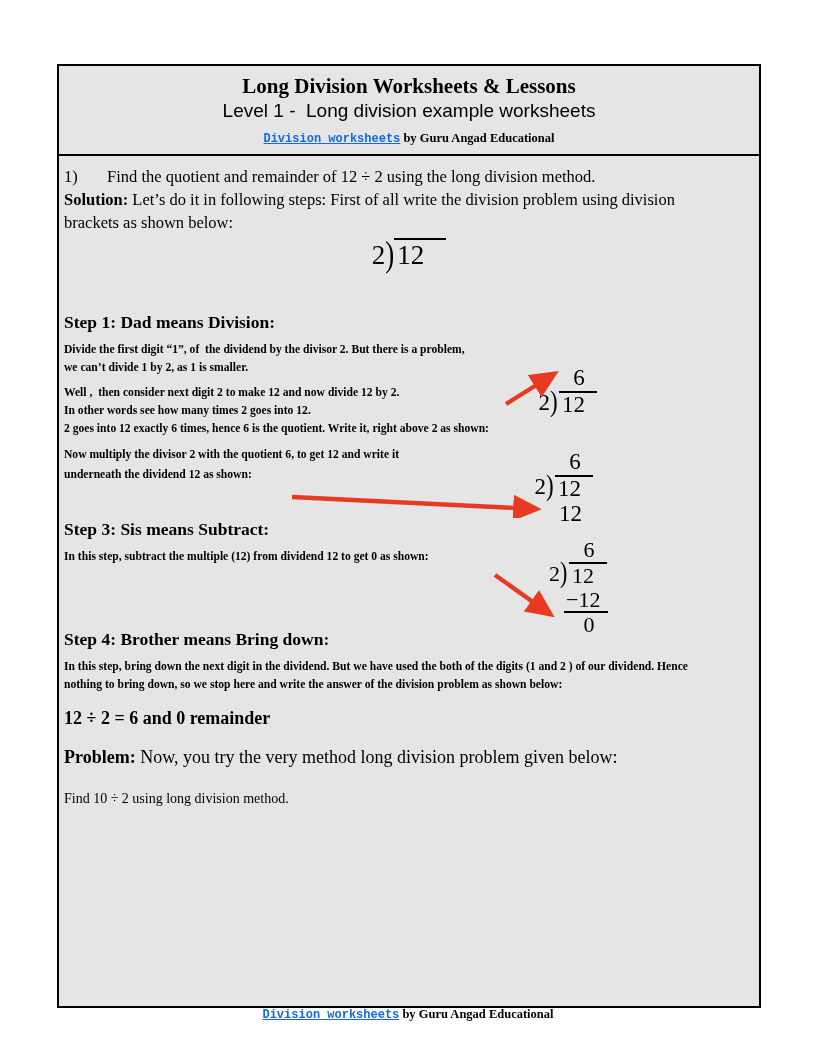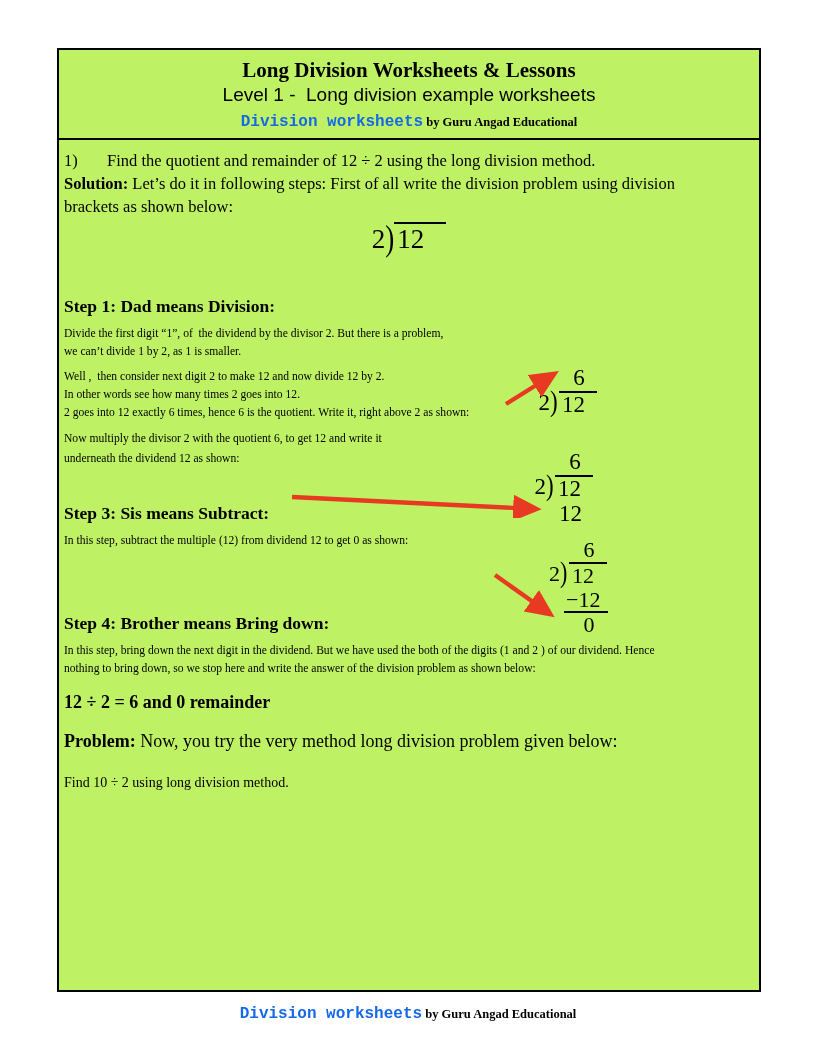--- a/index.html
+++ b/index.html
@@ -1,38 +1,38 @@
 <!DOCTYPE html>
 <html><head>
 <meta charset="utf-8">
 <style>
   html,body{margin:0;padding:0;background:#fff;}
   .page{position:relative;width:816px;height:1056px;background:#ffffff;overflow:hidden;
         font-family:"Liberation Serif",serif;color:#000;}
-  .sheet{position:absolute;left:57px;top:48px;width:704px;height:944px;
-         border:2px solid #000;box-sizing:border-box;background:#bef264;}
+  .sheet{position:absolute;left:57px;top:64px;width:704px;height:944px;
+         border:2px solid #000;box-sizing:border-box;background:#e5e5e5;}
   
   .hdr{box-sizing:border-box;height:90px;border-bottom:2px solid #000;text-align:center;padding-top:7px;}
   .title{font-size:21px;font-weight:bold;line-height:26px;}
   .subtitle{font-family:"Liberation Sans",sans-serif;font-size:19px;line-height:24px;white-space:pre;}
   .linkline{margin-top:8px;font-size:12.5px;line-height:15px;}
   a.wlink{font-family:"Liberation Mono",monospace;font-weight:bold;color:#1569e8;
-          cursor:pointer;font-size:16px;}
+          text-decoration:underline;cursor:pointer;font-size:12px;}
   .byline{font-weight:bold;font-size:12.5px;}
   
   .content{padding:0 5px 0 5px;}
   .body-text{font-size:16.5px;line-height:23px;}
   .q-line{margin-top:9px;font-size:16.5px;line-height:23px;display:flex;}
   .q-num{display:inline-block;width:43px;flex:none;}
   .sol{}
   .pre{white-space:pre;}
   .intro-wrap{margin-top:4px;text-align:center;}
   .stephead{margin-top:39px;font-size:17.5px;font-weight:bold;line-height:24px;}
   .mt18{margin-top:18px;} .mt33{margin-top:33px;} .mt61{margin-top:61px;}
-  .fp{margin-top:7px;font-size:11.6px;font-weight:normal;line-height:18px;white-space:pre;}
+  .fp{margin-top:7px;font-size:11.6px;font-weight:bold;line-height:18px;white-space:pre;}
   .fp.lh-tall{line-height:19.5px;}
   .answer{margin-top:12px;text-align:left;font-size:18px;font-weight:bold;line-height:25px;}
   .prob{margin-top:14px;font-size:18px;line-height:25px;}
   .find{margin-top:16px;font-size:14px;line-height:25px;}
   
   .ldv{position:absolute;font-family:"Liberation Serif",serif;color:#000;line-height:1.08;}
   .ldv .lq{margin-left:24px;width:38px;text-align:center;}
   .ldv .lb{display:flex;align-items:flex-start;}
   .ldv .dv{display:inline-block;width:14px;text-align:right;}
   .ldv .par{display:inline-block;transform:scaleY(1.32);transform-origin:50% 62%;width:9px;}

